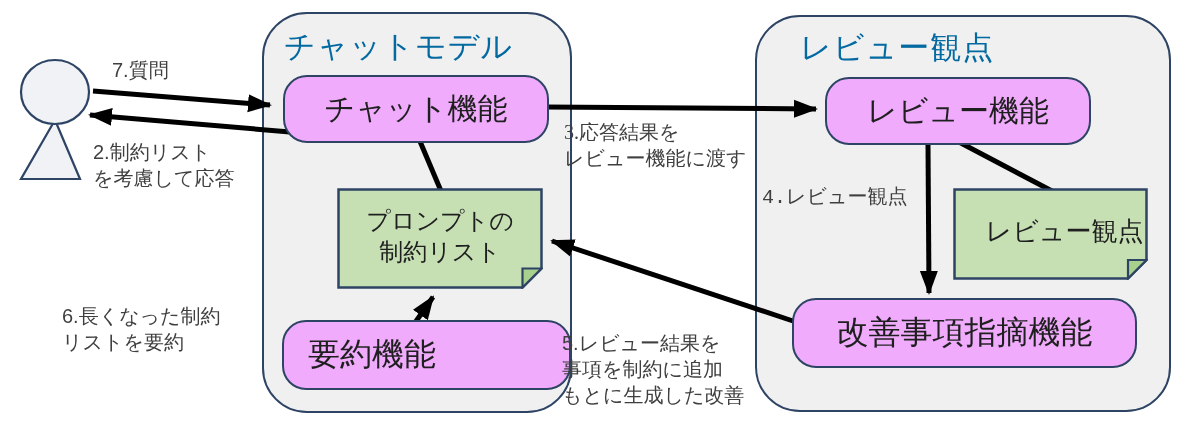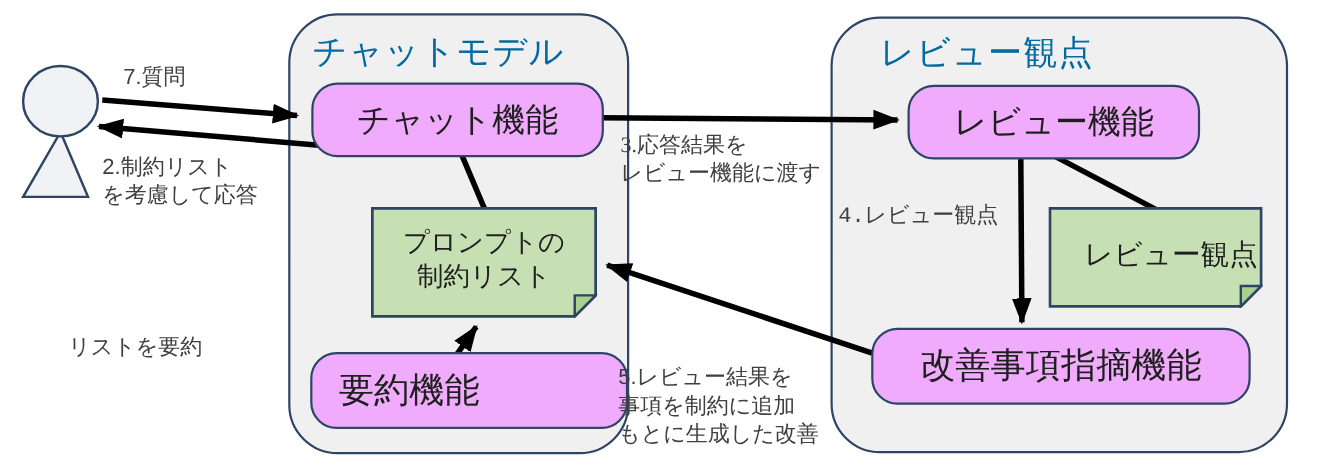--- a/index.html
+++ b/index.html
@@ -106,16 +106,17 @@
     <div>4.レビュー観点</div>
   </div>
 
   <div class="lbl" style="left:562px;top:330px;">
     <div>5.レビュー結果を</div>
     <div>事項を制約に追加</div>
     <div>もとに生成した改善</div>
   </div>
 
   <div class="lbl" style="left:62px;top:303px;">
+    <div>6.長くなった制約</div>
     <div>リストを要約</div>
   </div>
 
 </div>
 
 </body></html>

